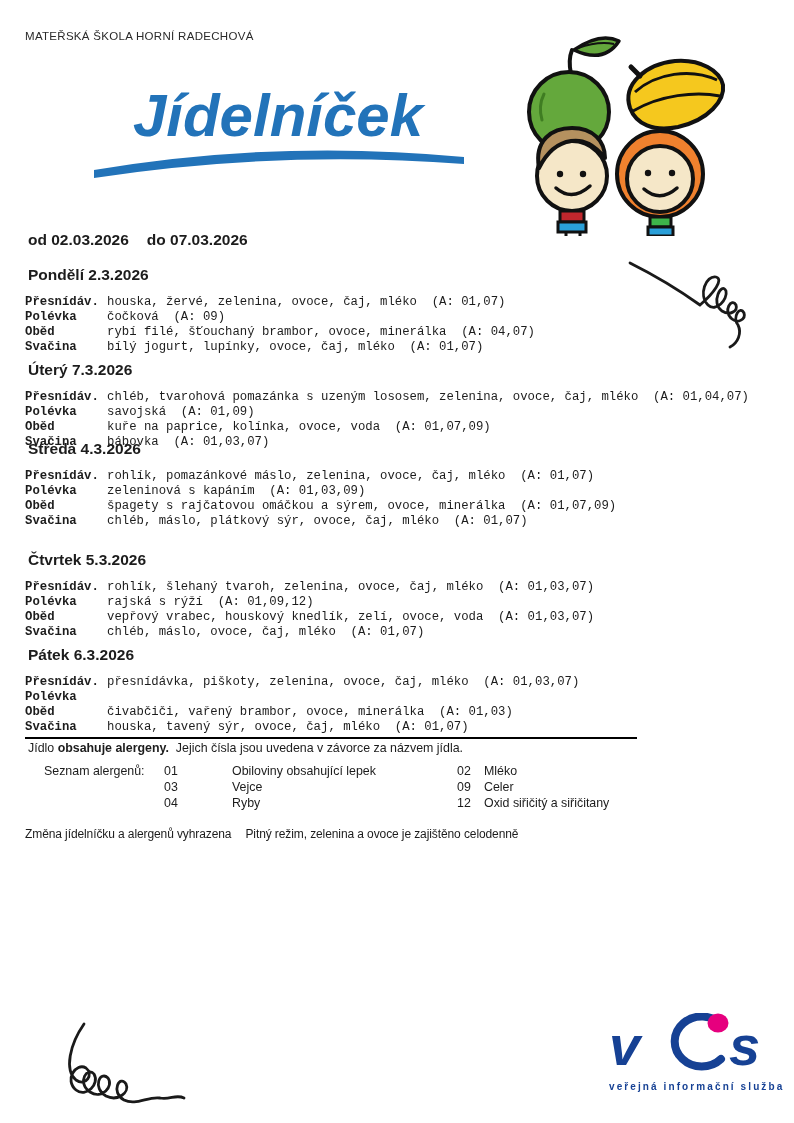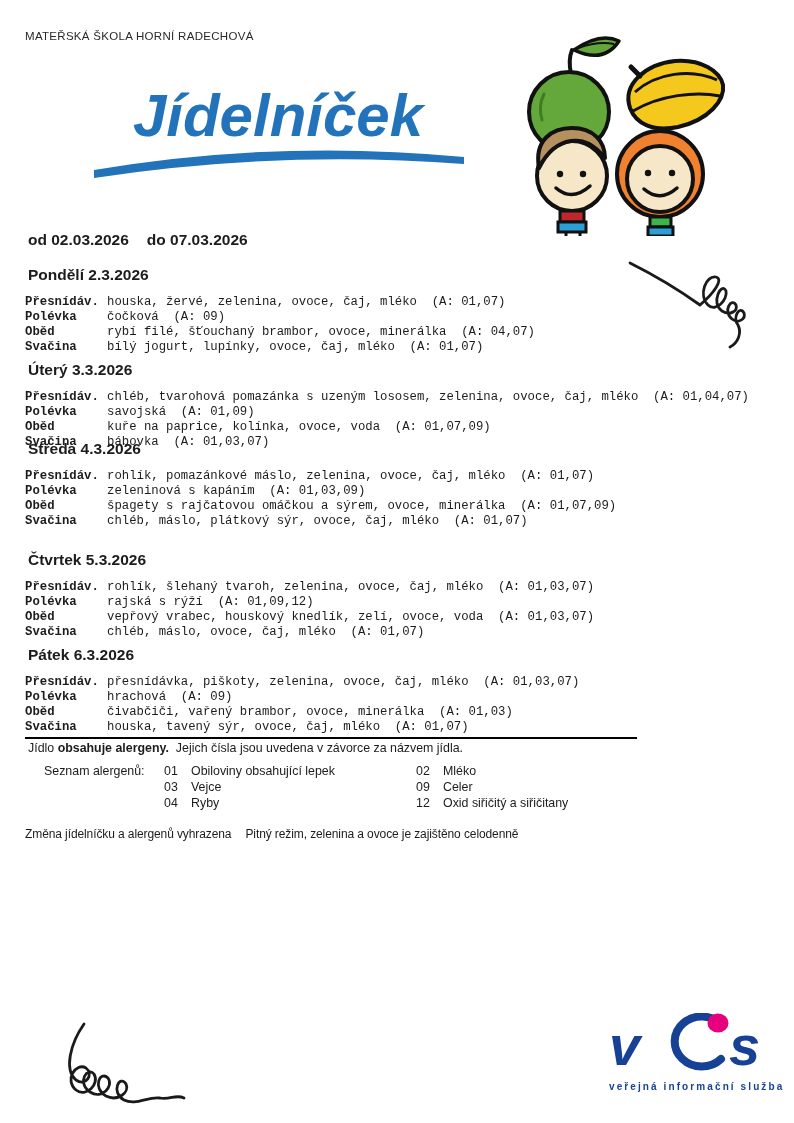--- a/index.html
+++ b/index.html
@@ -36,21 +36,21 @@
 
   .sep { position:absolute; left:25px; top:737px; width:612px; height:2px; background:#000; }
 
   .allergen-note { position:absolute; left:28px; top:741px; font-size:12.4px; }
   .allergen-note b { font-weight:bold; }
 
   .allergen-list { position:absolute; left:44px; top:763px; font-size:12.4px; }
   .allergen-row { display:flex; line-height:16.2px; }
   .al-label { width:120px; flex:0 0 120px; }
   .al-num   { width:27px;  flex:0 0 27px; }
-  .al-name1 { width:225px; flex:0 0 225px; }
+  .al-name1 { width:225px; flex:0 0 225px;margin-left:41px; }
   .al-name2 { flex:1; }
 
   .footer-note { position:absolute; left:25px; top:827px; font-size:12px; letter-spacing:-0.1px; }
   .footer-note .right { margin-left:14px; }
 
   .signature-top-svg    { position:absolute; left:628px; top:255px; }
   .signature-bottom-svg { position:absolute; left:42px;  top:1022px; }
 
   .vis-logo { position:absolute; left:601px; top:1013px; width:192px; }
   .vis-subtitle {
@@ -125,21 +125,21 @@
         <span class="meal-label">Oběd</span>
         <span class="meal-value pre">rybí filé, šťouchaný brambor, ovoce, minerálka  (A: 04,07)</span>
       </div>
     <div class="meal-row">
         <span class="meal-label">Svačina</span>
         <span class="meal-value pre">bílý jogurt, lupínky, ovoce, čaj, mléko  (A: 01,07)</span>
       </div>
   </section>
 
   <section class="day" style="top:357px">
-    <h3 class="day-title">Úterý 3.3.2026</h3>
+    <h3 class="day-title">Úterý 7.3.2026</h3>
     <div class="meal-row">
         <span class="meal-label">Přesnídáv.</span>
         <span class="meal-value pre">chléb, tvarohová pomazánka s uzeným lososem, zelenina, ovoce, čaj, mléko  (A: 01,04,07)</span>
       </div>
     <div class="meal-row">
         <span class="meal-label">Polévka</span>
         <span class="meal-value pre">savojská  (A: 01,09)</span>
       </div>
     <div class="meal-row">
         <span class="meal-label">Oběd</span>
@@ -192,21 +192,20 @@
   </section>
 
   <section class="day" style="top:642px">
     <h3 class="day-title">Pátek 6.3.2026</h3>
     <div class="meal-row">
         <span class="meal-label">Přesnídáv.</span>
         <span class="meal-value pre">přesnídávka, piškoty, zelenina, ovoce, čaj, mléko  (A: 01,03,07)</span>
       </div>
     <div class="meal-row">
         <span class="meal-label">Polévka</span>
-        <span class="meal-value pre">hrachová  (A: 09)</span>
       </div>
     <div class="meal-row">
         <span class="meal-label">Oběd</span>
         <span class="meal-value pre">čivabčiči, vařený brambor, ovoce, minerálka  (A: 01,03)</span>
       </div>
     <div class="meal-row">
         <span class="meal-label">Svačina</span>
         <span class="meal-value pre">houska, tavený sýr, ovoce, čaj, mléko  (A: 01,07)</span>
       </div>
   </section>

